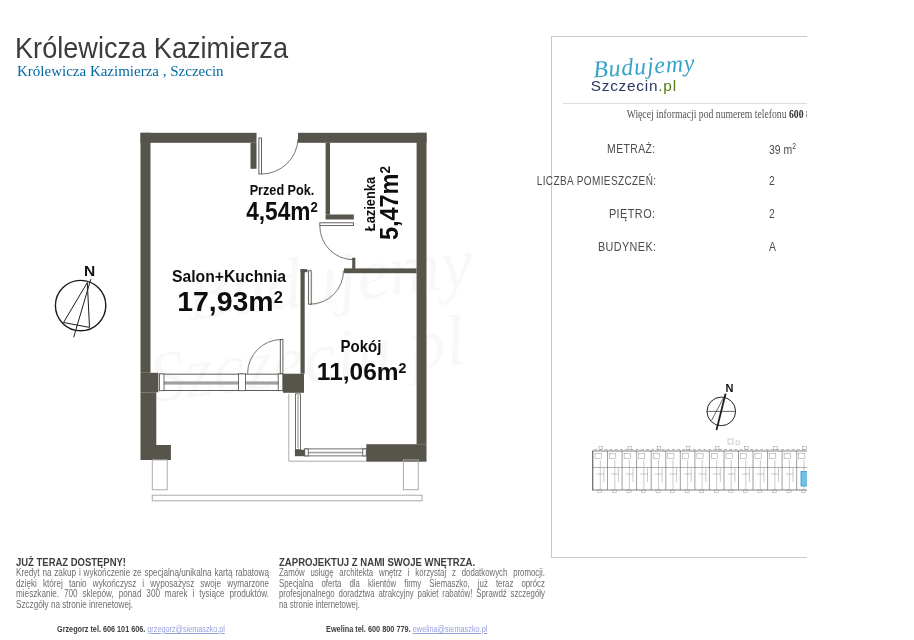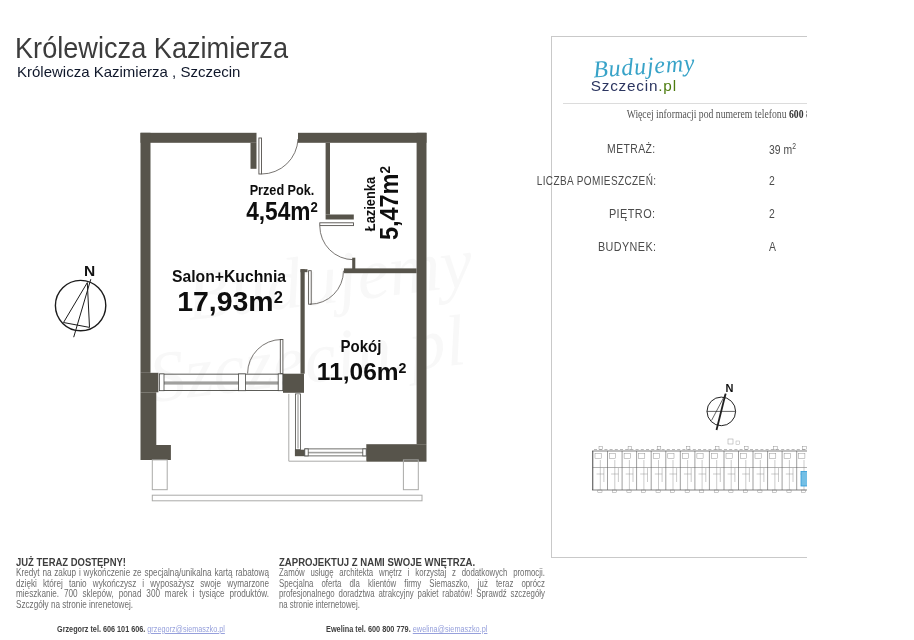--- a/index.html
+++ b/index.html
@@ -7,21 +7,21 @@
   .abs{position:absolute;}
   .planlbl{position:absolute;font-weight:bold;color:#0e0e0e;white-space:nowrap;line-height:1;}
   .sup{font-size:58%;vertical-align:baseline;position:relative;top:-0.52em;}
   .jline{text-align:justify;text-align-last:justify;white-space:normal;}
 </style>
 </head>
 <body>
 <div style="position:relative;width:807px;height:640px;overflow:hidden;margin-top:12px;">
 
   <div class="abs" style="left:14.5px;top:19.6px;font-size:29px;color:#3c3c3c;white-space:nowrap;transform:scaleX(0.936);transform-origin:left top;">Królewicza Kazimierza</div>
-  <div class="abs" style="left:17px;top:51px;font-size:15px;color:#0f172a;white-space:nowrap;">Królewicza Kazimierza , Szczecin</div>
+  <div class="abs" style="left:17px;top:51px;font-size:15px;color:#0369a1;white-space:nowrap;font-family:Liberation Serif, serif;">Królewicza Kazimierza , Szczecin</div>
 
   <div class="abs" style="left:185px;top:226px;font-family:'Liberation Serif',serif;font-style:italic;font-size:72px;color:rgba(80,80,80,0.04);transform:rotate(-7deg);white-space:nowrap;">Budujemy</div>
   <div class="abs" style="left:148px;top:306px;font-family:'Liberation Serif',serif;font-style:italic;font-size:72px;color:rgba(80,80,80,0.04);transform:rotate(-7deg);white-space:nowrap;">Szczecin.pl</div>
 
   <svg class="abs" style="left:0;top:0;" width="914" height="640" viewBox="0 0 914 640">
     <g fill="#57544b" stroke="none">
 
       <rect x="140.5" y="120.8" width="116" height="10"></rect>
       <rect x="298" y="120.8" width="128.5" height="10"></rect>
 

